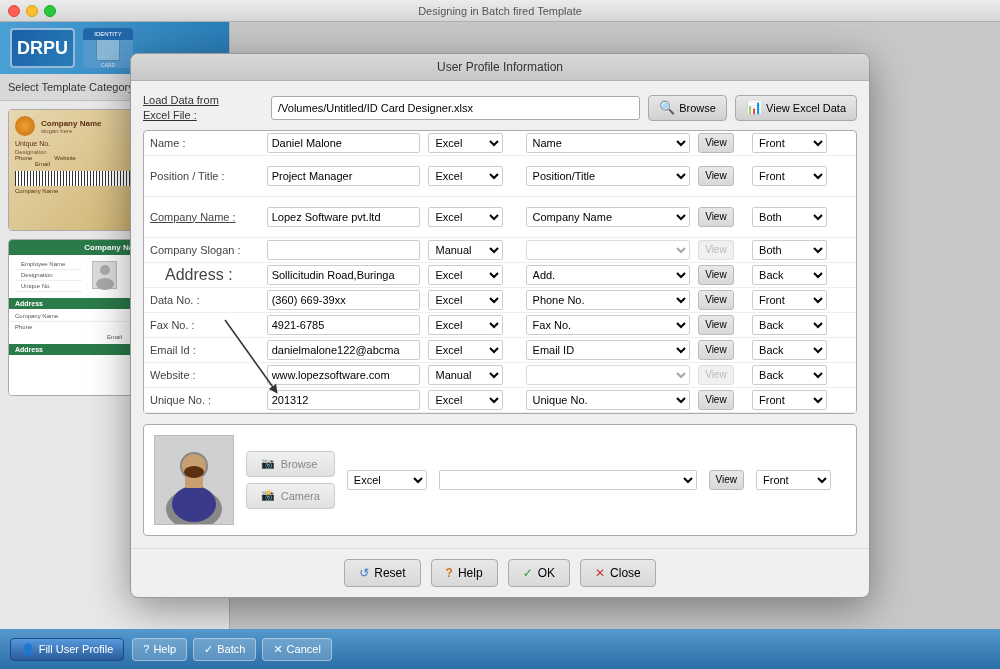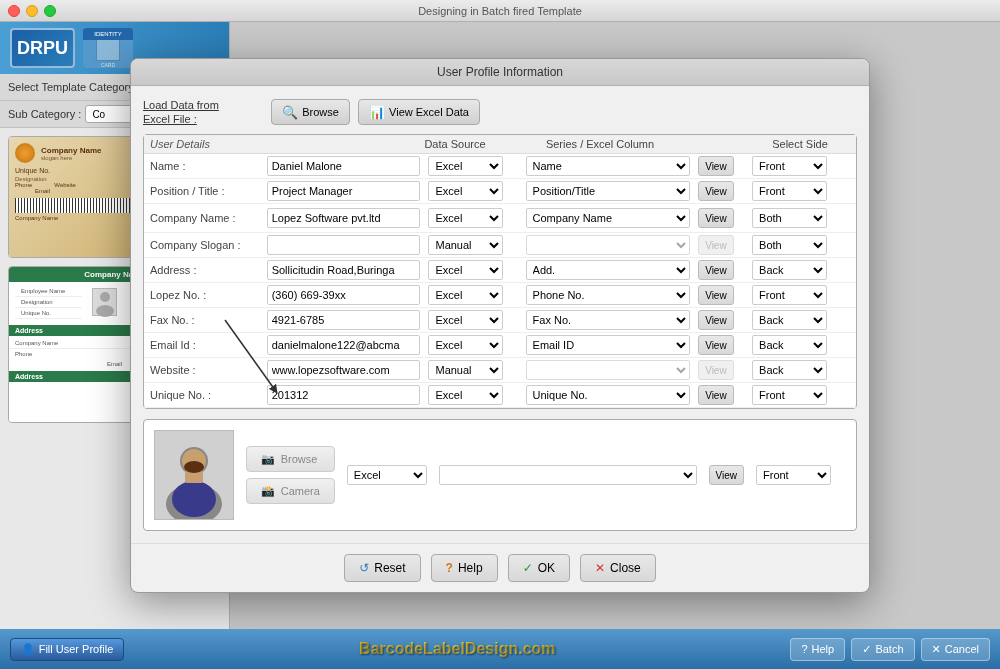--- a/index.html
+++ b/index.html
@@ -574,26 +574,20 @@
     </div>
   </div>
 
   <div class="sidebar-select-row">
     <label>Select Template Category :</label>
     <select class="sidebar-select">
       <option>Pr</option>
     </select>
   </div>
 
-  <div class="sidebar-select-row">
-    <label>Sub Category :</label>
-    <select class="sidebar-select">
-      <option>Co</option>
-    </select>
-  </div>
 
   <div class="template-preview">
 
     <div class="id-card">
       <div class="id-card-1">
         <div class="id-card-1-top">
           <div class="card-circle-orange"></div>
           <div>
             <div class="card-company">Company Name</div>
             <div class="card-tagline">slogan here</div>
@@ -675,41 +669,34 @@
 
 <div class="dialog-overlay">
   <div class="dialog">
 
     <div class="dialog-title-bar">User Profile Information</div>
 
     <div class="dialog-body">
 
       <div class="form-row">
         <span class="form-label" style="width:120px; line-height:1.3;text-decoration:underline;">Load Data from<br>Excel File :</span>
+        <input class="form-input-wide" type="text" value="/Volumes/Untitled/ID Card Designer.xlsx" style="">
         <button class="btn-browse">
           <span style="font-size:13px;">🔍</span>
           <span>Browse</span>
         </button>
         <button class="btn-view-excel">
           <span style="font-size:13px;">📊</span>
           <span>View Excel Data</span>
         </button>
       </div>
 
 
       <div class="section-box">
 
-        <div style="display:flex; padding:3px 6px; background:#f0f0f0; border-bottom:1px solid #ddd; align-items:center;">
-          <span style="width:110px; font-size:11px; color:#555; font-style:italic;">User Details</span>
-          <span style="width:150px; font-size:11px; color:#444;"></span>
-          <span style="width:90px; font-size:11px; color:#444; text-align:center;">Data Source</span>
-          <span style="flex:1; font-size:11px; color:#444; text-align:center;">Series / Excel Column</span>
-          <span style="width:50px;"></span>
-          <span style="width:100px; font-size:11px; color:#444; text-align:center; font-weight:500;">Select Side</span>
-        </div>
 
         <table class="details-table">
           <tbody id="details-tbody">
           <tr style="border-bottom: 1px solid rgb(238, 238, 238);">
       <td class="col-label" style="width:110px; font-size:11px; color:#444; padding:3px 6px; white-space:nowrap;">
         <span>Name :</span>
       </td>
       <td class="col-value" style="width:150px; padding:2px 4px;">
         <input class="field-input" type="text" value="Daniel Malone" style="">
       </td>
@@ -738,21 +725,21 @@
             <option>Back</option>
             <option>Both</option>
           </select>
         </div>
       </td>
     </tr>
               <tr style="border-bottom: 1px solid rgb(238, 238, 238);">
       <td class="col-label" style="width:110px; font-size:11px; color:#444; padding:3px 6px; white-space:nowrap;">
         <span>Position / Title :</span>
       </td>
-      <td class="col-value" style="width:150px; padding:2px 4px;">
+      <td class="col-value" style="width:150px; padding:10px 4px;">
         <input class="field-input" type="text" value="Project Manager" style="">
       </td>
       <td class="col-datasource" style="width:90px; padding:2px 4px;">
         <div style="display:flex; align-items:center; gap:2px;">
           <select class="select-small" style="width:75px;">
             <option selected="">Excel</option>
             <option>Manual</option>
           </select>
         </div>
       </td>
@@ -770,21 +757,21 @@
         <div style="display:flex; align-items:center; gap:2px;">
           <select class="select-small" style="width:75px;">
             <option selected="">Front</option>
             <option>Back</option>
             <option>Both</option>
           </select>
         </div>
       </td>
     </tr>
               <tr style="border-bottom: 1px solid rgb(238, 238, 238);">
-      <td class="col-label" style="width:110px; font-size:11px; color:#444; padding:8px 6px; white-space:nowrap;">
+      <td class="col-label" style="width:110px; font-size:11px; color:#444; padding:14px 6px; white-space:nowrap;text-decoration:underline;">
         <span>Company Name :</span>
       </td>
       <td class="col-value" style="width:150px; padding:2px 4px;">
         <input class="field-input" type="text" value="Lopez Software pvt.ltd" style="">
       </td>
       <td class="col-datasource" style="width:90px; padding:2px 4px;">
         <div style="display:flex; align-items:center; gap:2px;">
           <select class="select-small" style="width:75px;">
             <option selected="">Excel</option>
             <option>Manual</option>
@@ -840,21 +827,21 @@
         <div style="display:flex; align-items:center; gap:2px;">
           <select class="select-small" style="width:75px;">
             <option>Front</option>
             <option>Back</option>
             <option selected="">Both</option>
           </select>
         </div>
       </td>
     </tr>
               <tr style="border-bottom: 1px solid rgb(238, 238, 238);">
-      <td class="col-label" style="width:110px; font-size:11px; color:#444; padding:3px 6px; white-space:nowrap;">
+      <td class="col-label" style="width:110px; font-size:16px; color:#444; padding:3px 21px; white-space:nowrap;">
         <span>Address :</span>
       </td>
       <td class="col-value" style="width:150px; padding:2px 4px;">
         <input class="field-input" type="text" value="Sollicitudin Road,Buringa" style="">
       </td>
       <td class="col-datasource" style="width:90px; padding:2px 4px;">
         <div style="display:flex; align-items:center; gap:2px;">
           <select class="select-small" style="width:75px;">
             <option selected="">Excel</option>
             <option>Manual</option>
@@ -876,21 +863,21 @@
           <select class="select-small" style="width:75px;">
             <option>Front</option>
             <option selected="">Back</option>
             <option>Both</option>
           </select>
         </div>
       </td>
     </tr>
               <tr style="border-bottom: 1px solid rgb(238, 238, 238);">
       <td class="col-label" style="width:110px; font-size:11px; color:#444; padding:3px 6px; white-space:nowrap;">
-        <span>Lopez No. :</span>
+        <span>Data No. :</span>
       </td>
       <td class="col-value" style="width:150px; padding:2px 4px;">
         <input class="field-input" type="text" value="(360) 669-39xx" style="">
       </td>
       <td class="col-datasource" style="width:90px; padding:2px 4px;">
         <div style="display:flex; align-items:center; gap:2px;">
           <select class="select-small" style="width:75px;">
             <option selected="">Excel</option>
             <option>Manual</option>
           </select>
@@ -1135,21 +1122,20 @@
       </button>
     </div>
   </div>
 </div>
 
 <div class="bottom-bar">
   <button class="bottom-btn">
     <span>👤</span>
     <span>Fill User Profile</span>
   </button>
-  <span class="bottom-brand">BarcodeLabelDesign.com</span>
   <div class="bottom-right-btns">
     <button class="btn-help-bottom">
       <span>?</span>
       <span>Help</span>
     </button>
     <button class="btn-open-bottom">
       <span>✓</span>
       <span>Batch</span>
     </button>
     <button class="btn-cancel-bottom">

